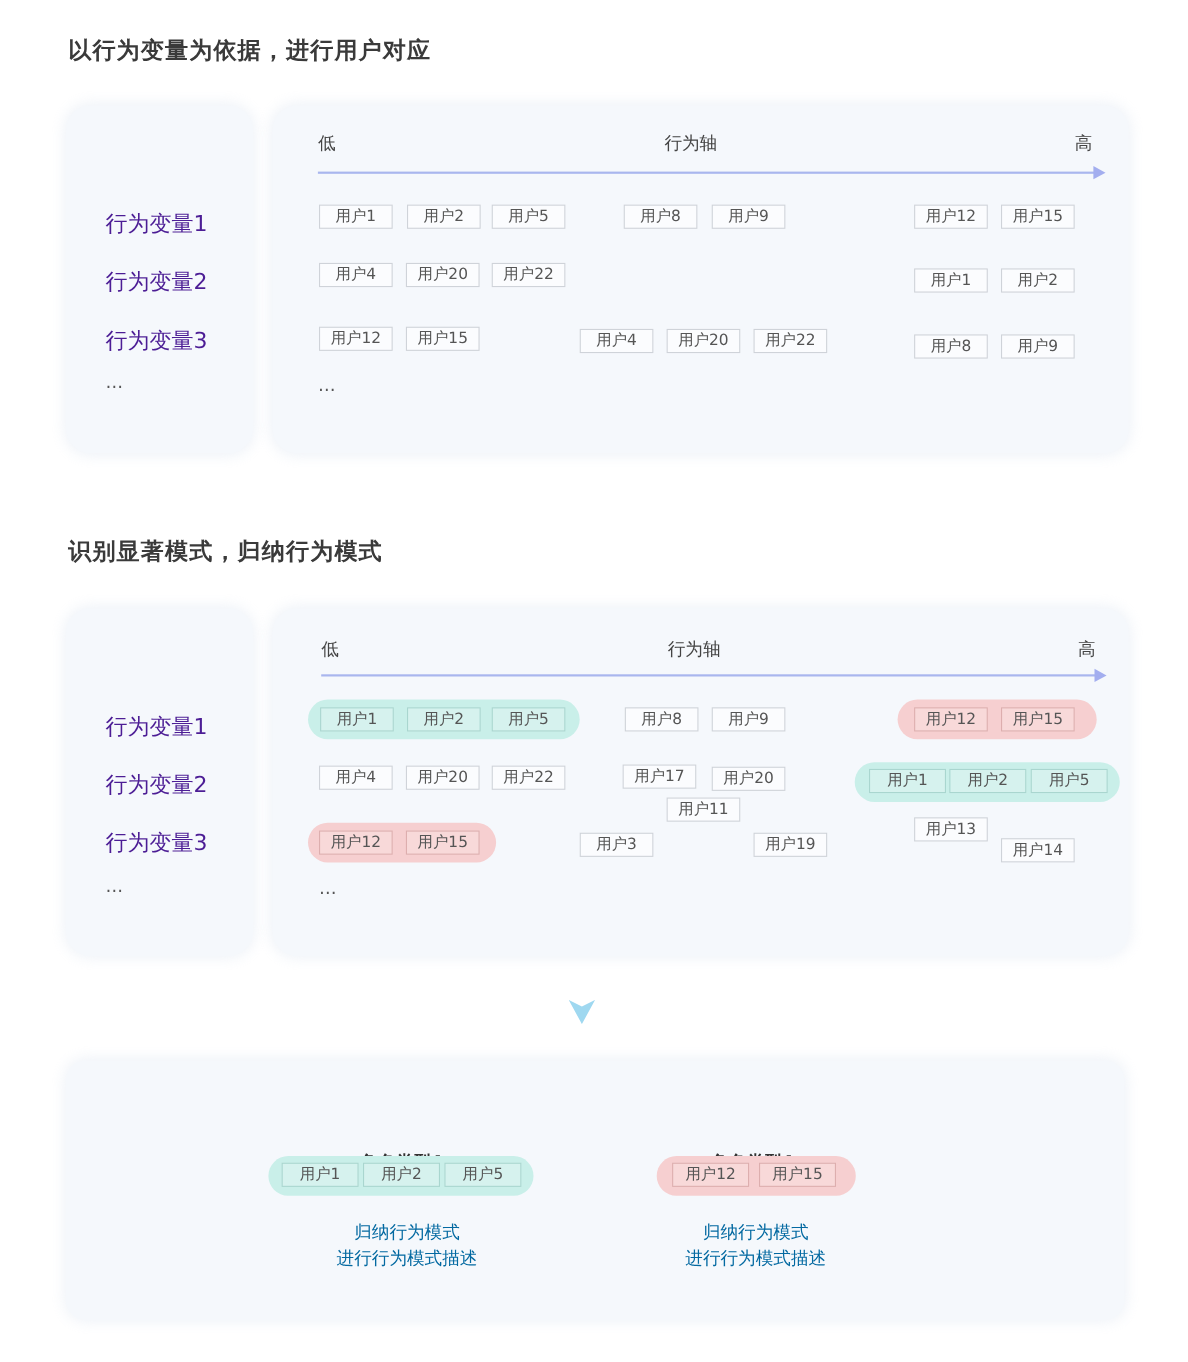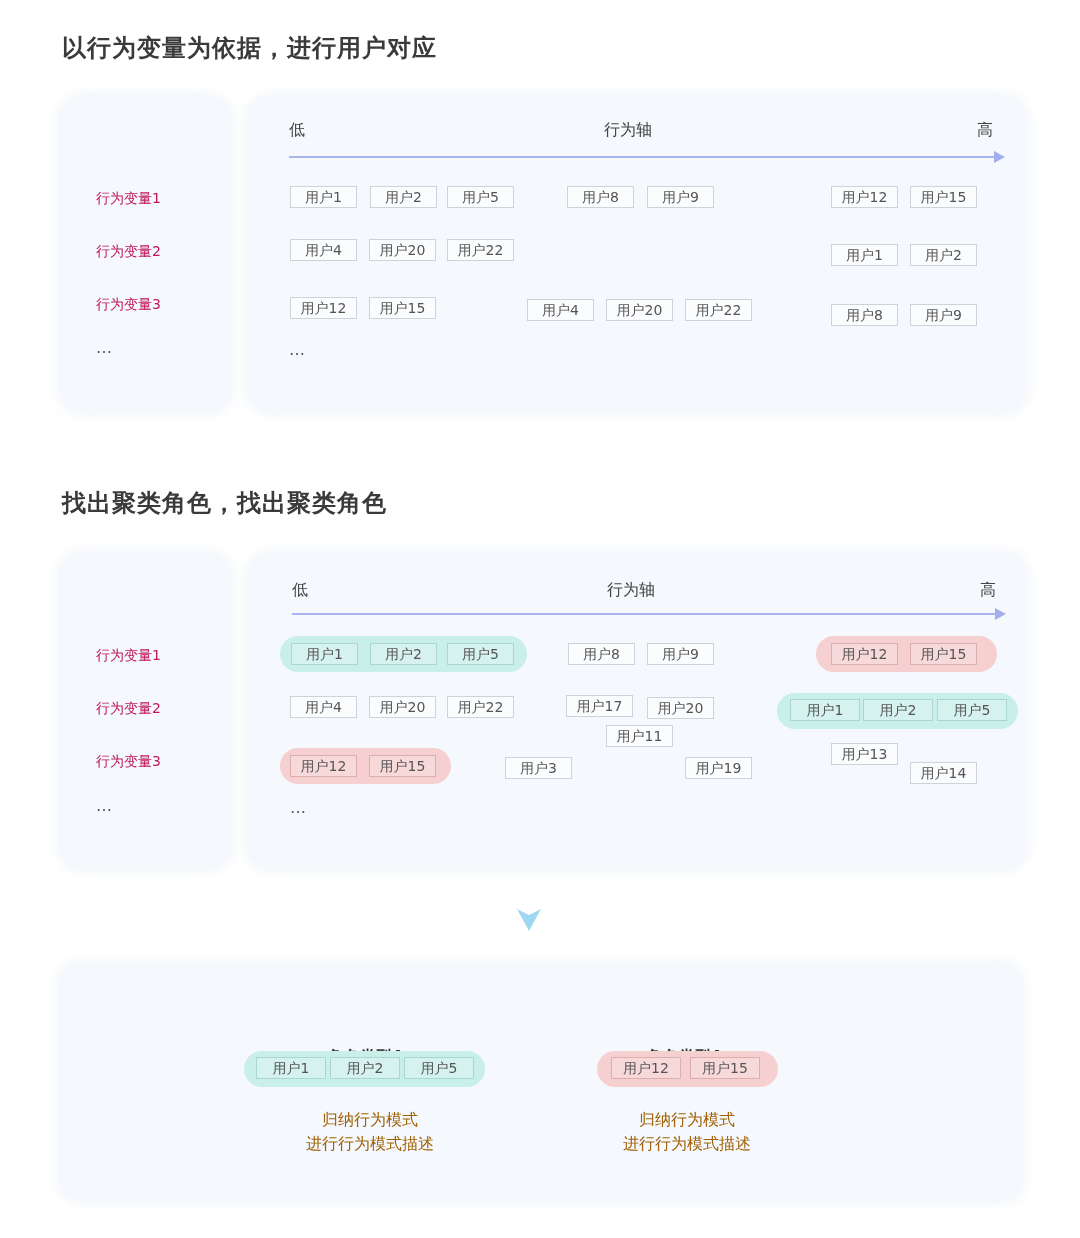--- a/index.html
+++ b/index.html
@@ -1,31 +1,31 @@
 <!DOCTYPE html>
 <html><head>
 <meta charset="utf-8">
 <style>
   html, body { margin:0; padding:0; background:#ffffff; }
   body { width:1080px; height:1238px; position:relative; font-family:"DejaVu Sans","Liberation Sans",sans-serif; color:#333; overflow:hidden; }
-  .heading { position:absolute; left:62px; font-size:24px; font-weight:bold; color:#3a3a3a; letter-spacing:1px; }
+  .heading { position:absolute; left:62px; font-size:21px; font-weight:bold; color:#3a3a3a; letter-spacing:1px; }
   .panel { position:absolute; background:#f5f8fc; border-radius:22px; box-shadow:0 0 14px rgba(220,228,240,0.6); }
-  .varlabel { position:absolute; font-size:14px; color:#be185d;text-align:right; }
+  .varlabel { position:absolute; font-size:20px; color:#4c1d95;text-align:right; }
   .ellipsis { position:absolute; font-size:16px; color:#555; letter-spacing:1px; }
   .axis-label { position:absolute; font-size:16px; color:#444; }
   .axis-line { position:absolute; height:2px; background:#a9b6ee; }
   .axis-arrow { position:absolute; width:0; height:0; border-top:6px solid transparent; border-bottom:6px solid transparent; border-left:11px solid #a3aeef; }
   .chip { position:absolute; width:67px; height:22px; box-sizing:border-box; border:1px solid #cfd3d9; background:#fbfcfe; font-size:14px; color:#555; text-align:center; line-height:20px; }
   .chip.teal { background:#d6f2ee; border-color:#a9d6cf; }
   .chip.pink { background:#f8d9d9; border-color:#ddaeae; }
   .pill { position:absolute; border-radius:20px; }
   .pill.teal { background:#c9efe9; }
   .pill.pink { background:#f6cfd0; }
   .role-title { position:absolute; font-size:16px; font-weight:bold; color:#333; text-align:center; width:200px;margin-top:34px; }
-  .role-desc { position:absolute; font-size:16px; color:#a16207; text-align:center; width:220px; line-height:24px; }
+  .role-desc { position:absolute; font-size:16px; color:#0369a1; text-align:center; width:220px; line-height:24px; }
   .down-arrow { position:absolute; left:517px; top:909px; width:24px; height:22px; }
 </style>
 </head>
 <body>
 
 <div class="heading" style="top:32px;">以行为变量为依据，进行用户对应</div>
 
 <div class="panel" style="left:60px;top:96px;width:170px;height:316px;"></div>
 <div class="panel" style="left:248px;top:96px;width:778px;height:316px;"></div>
 
@@ -56,21 +56,21 @@
 
 <div class="chip" style="left:290px;top:297px;">用户12</div>
 <div class="chip" style="left:369px;top:297px;">用户15</div>
 <div class="chip" style="left:527px;top:299px;">用户4</div>
 <div class="chip" style="left:606px;top:299px;">用户20</div>
 <div class="chip" style="left:685px;top:299px;">用户22</div>
 <div class="chip" style="left:831px;top:304px;">用户8</div>
 <div class="chip" style="left:910px;top:304px;">用户9</div>
 <div class="ellipsis" style="left:289px;top:340px;">…</div>
 
-<div class="heading" style="top:487px;">找出聚类角色，找出聚类角色</div>
+<div class="heading" style="top:487px;">识别显著模式，归纳行为模式</div>
 
 <div class="panel" style="left:60px;top:553px;width:170px;height:316px;"></div>
 <div class="panel" style="left:248px;top:553px;width:778px;height:316px;"></div>
 
 <div class="varlabel" style="left:96px;top:647px;">行为变量1</div>
 <div class="varlabel" style="left:96px;top:700px;">行为变量2</div>
 <div class="varlabel" style="left:96px;top:753px;">行为变量3</div>
 <div class="ellipsis" style="left:96px;top:796px;">…</div>
 
 <div class="axis-label" style="left:292px;top:580px;">低</div>
@@ -96,21 +96,21 @@
 <div class="chip" style="left:369px;top:696px;">用户20</div>
 <div class="chip" style="left:447px;top:696px;">用户22</div>
 <div class="chip" style="left:566px;top:695px;">用户17</div>
 <div class="chip" style="left:647px;top:697px;">用户20</div>
 <div class="chip teal" style="left:790px;top:699px;width:70px;">用户1</div>
 <div class="chip teal" style="left:863px;top:699px;width:70px;">用户2</div>
 <div class="chip teal" style="left:937px;top:699px;width:70px;">用户5</div>
 
 <div class="chip pink" style="left:290px;top:755px;">用户12</div>
 <div class="chip pink" style="left:369px;top:755px;">用户15</div>
-<div class="chip" style="left:505px;top:757px;">用户3</div>
+<div class="chip" style="left:527px;top:757px;">用户3</div>
 <div class="chip" style="left:606px;top:725px;">用户11</div>
 <div class="chip" style="left:685px;top:757px;">用户19</div>
 <div class="chip" style="left:831px;top:743px;">用户13</div>
 <div class="chip" style="left:910px;top:762px;">用户14</div>
 <div class="ellipsis" style="left:290px;top:798px;">…</div>
 
 <svg class="down-arrow" viewBox="0 0 24 22">
   <path d="M0 0 L12 6 L24 0 L12 22 Z" fill="#9fd8f0"></path>
 </svg>
 

